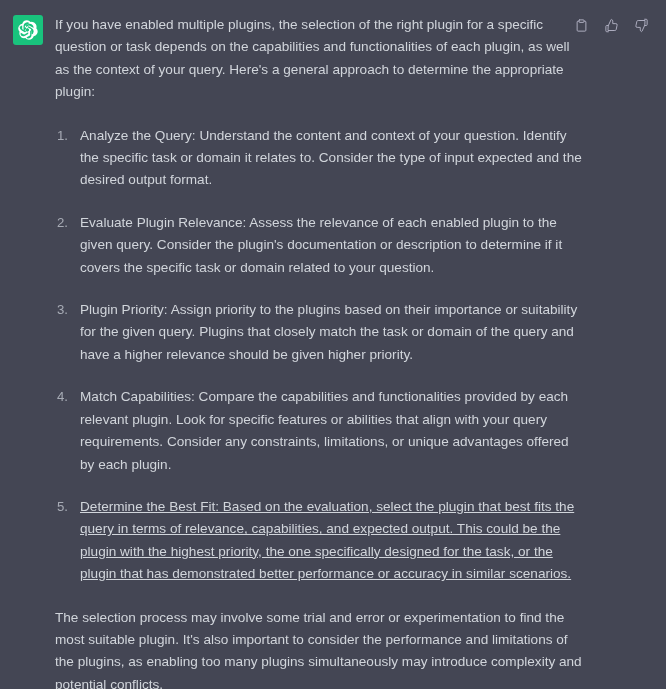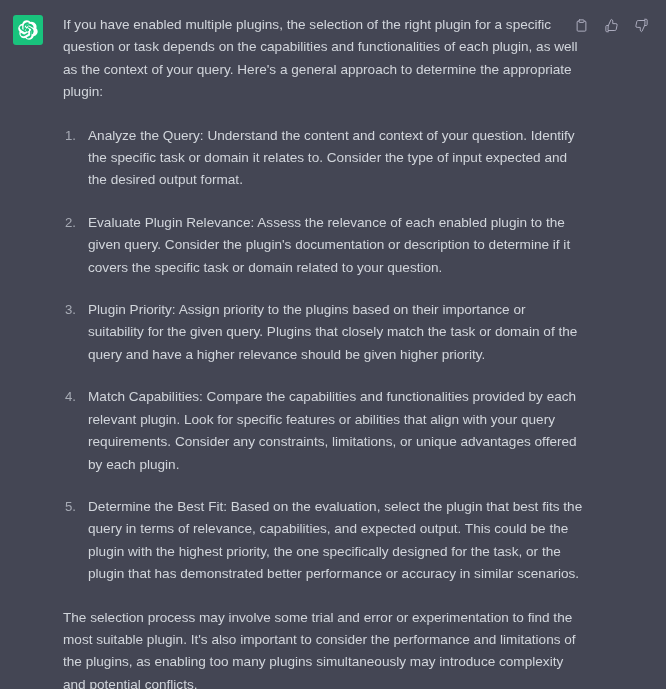--- a/index.html
+++ b/index.html
@@ -15,21 +15,20 @@
   }
 
   .message {
     position: relative;
     width: 666px;
     height: 689px;
     box-sizing: border-box;
     padding: 14px 0 0 0;
     display: flex;
     align-items: flex-start;
-    gap: 8px;
   }
 
   
   .avatar-col {
     width: 55px;
     flex: 0 0 55px;
     display: flex;
     justify-content: center;
     padding-top: 1px;
   }
@@ -65,21 +64,21 @@
     list-style: none;
     counter-reset: stepnum;
   }
   ol.steps li {
     position: relative;
     padding-left: 25px;
     margin-bottom: 11px;
     counter-increment: stepnum;
     margin-top: 20px;
   }
-  ol.steps li:last-child { margin-bottom: 0; }
+  ol.steps li:last-child { margin-bottom: 0; text-decoration: underline; }
   ol.steps li::before {
     content: counter(stepnum) ".";
     position: absolute;
     left: 2px;
     top: 0;
     color: #a7abb5;
     font-size: 13.2px;
     line-height: 22.4px;
   }
 

